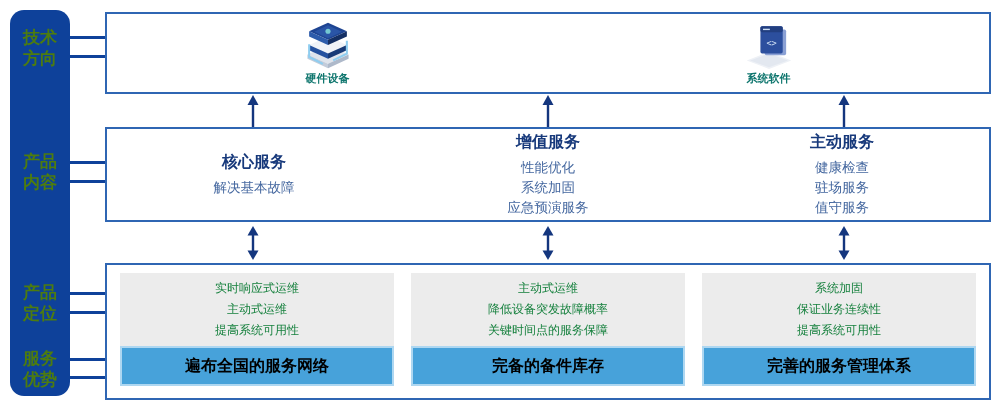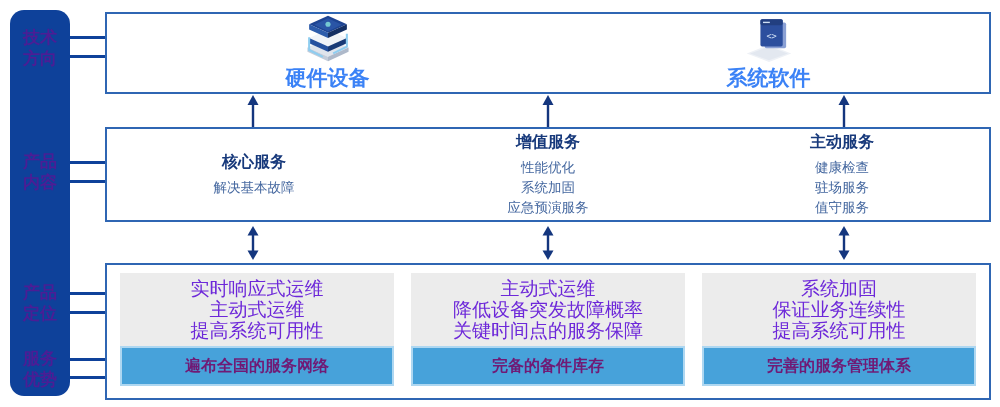--- a/index.html
+++ b/index.html
@@ -8,53 +8,53 @@
     position:relative; width:1000px; height:407px; background:#ffffff;
     font-family:"Liberation Sans","DejaVu Sans",sans-serif; overflow:hidden;
   }
   
   .sidebar {
     position:absolute; left:10px; top:10px; width:60px; height:386px;
     background:#0e419a; border-radius:14px;
   }
   .side-label {
     position:absolute; left:10px; width:60px; text-align:center;
-    color:#4c1d95; font-weight:bold; font-size:17px; line-height:21px;
+    color:#4d7c0f; font-weight:bold; font-size:17px; line-height:21px;
     word-break:break-all; padding:0 11px;
   }
   .conn {
     position:absolute; left:67px; width:40px; height:3px; background:#0e419a;
   }
   
   .box {
     position:absolute; left:105px; width:886px; background:#ffffff;
     border:2px solid #2f66b3; display:flex;
   }
   #box-tech { top:12px; height:82px; }
   #box-content { top:127px; height:95px; }
   #box-position { top:263px; height:137px; padding:8px 13px 6px 13px; gap:17px; }
   
   .tech-col { flex:1; display:flex; flex-direction:column; align-items:center; justify-content:center; }
   .tech-icon { height:48px; display:flex; align-items:flex-end; }
-  .tech-label { margin-top:2px; font-size:21px; font-weight:bold; color:#3b82f6; }
+  .tech-label { margin-top:2px; font-size:11px; font-weight:bold; color:#0f766e; }
   
   .svc-col { flex:1; display:flex; flex-direction:column; align-items:center; justify-content:center; }
   .svc-title { font-size:16px; font-weight:bold; color:#17397b; margin-bottom:5px; }
   .svc-item { font-size:13.5px; color:#44679f; line-height:20px; text-align:center; }
   
   .pos-col { flex:1; display:flex; flex-direction:column; }
   .pos-panel {
     height:73px; background:#ececec; display:flex; flex-direction:column;
     align-items:center; justify-content:center;
   }
-  .pos-line { font-size:19px; color:#6d28d9; line-height:21px; text-align:center; }
+  .pos-line { font-size:12px; color:#15803d; line-height:21px; text-align:center; }
   .pos-bar {
     height:40px; background:#47a2da; border:2px solid #aed7f1;
     display:flex; align-items:center; justify-content:center;
-    color:#701a75; font-weight:bold; font-size:16px;
+    color:#000000; font-weight:bold; font-size:16px;
   }
   
   .arrow { position:absolute; }
 </style>
 </head>
 <body>
 
 <div class="canvas">
 
   <div class="sidebar"></div>

